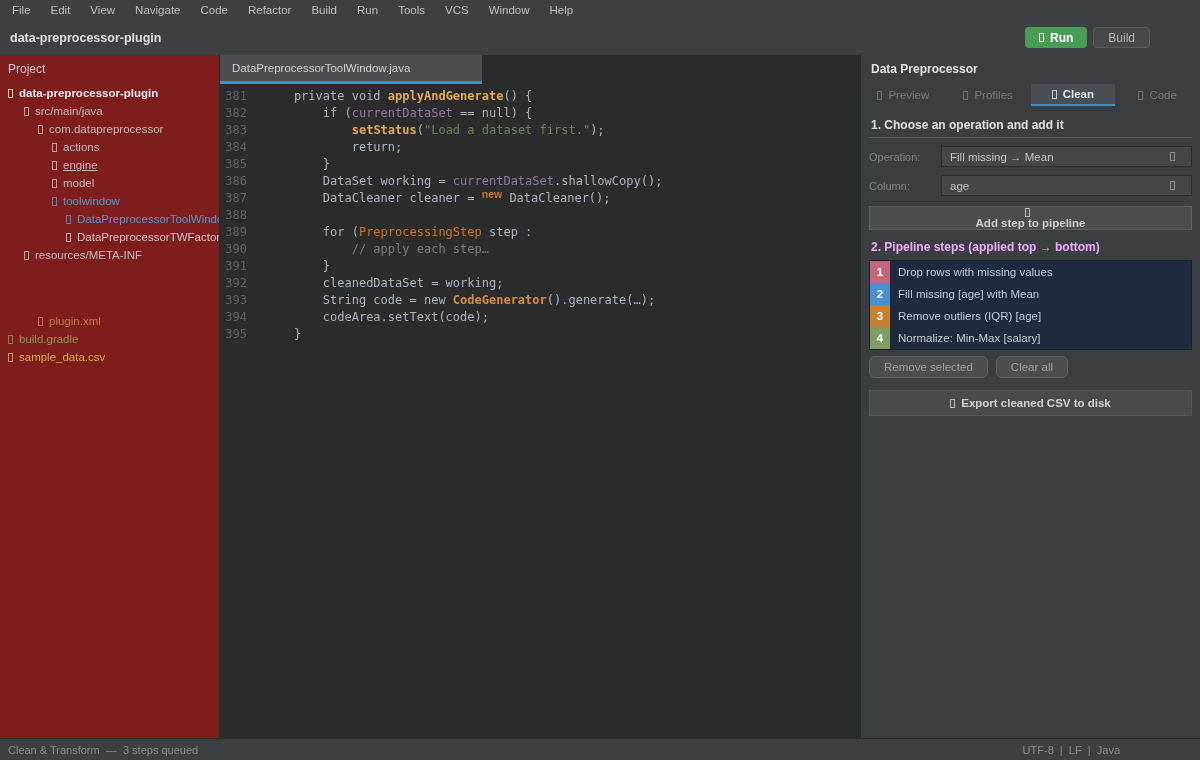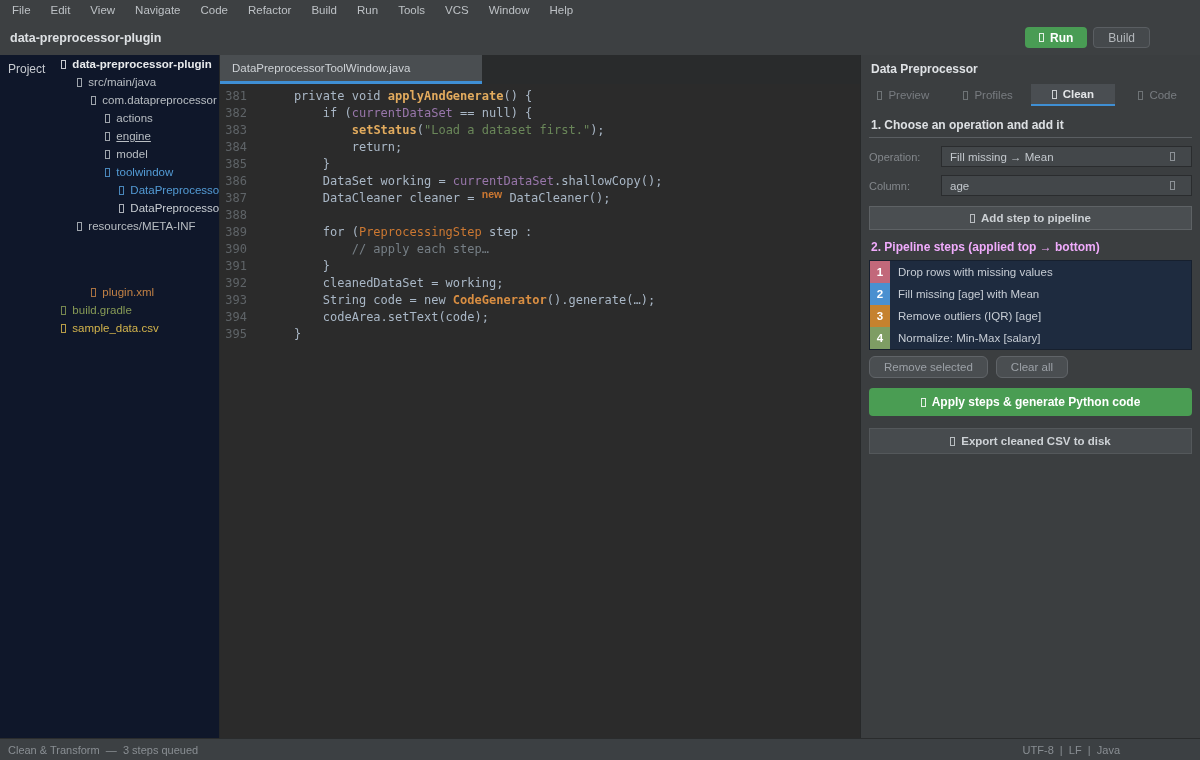--- a/index.html
+++ b/index.html
@@ -18,22 +18,22 @@
   .btn { display:flex; align-items:center; justify-content:center; font-size:12px;
          border-radius:4px; padding:3px 14px; height:21px; cursor:default; }
   .btn-run { background:#499c54; color:#ffffff; font-weight:bold; }
   .btn-build { background:#45494c; border:1px solid #5a5e62; color:#b4b8bc; }
   
   .tofu { display:inline-block; width:5px; height:9px; border:1px solid currentColor;
           margin-right:6px; opacity:.85; flex:none; }
   
   .main { position:absolute; top:55px; left:0; right:0; bottom:22px; display:flex; }
   
-  .project-panel { width:220px; flex:none; background:#0f172a; border-right:1px solid #262829;
-                   display:flex; flex-direction:row; overflow:hidden; }
+  .project-panel { width:220px; flex:none; background:#7f1d1d; border-right:1px solid #262829;
+                   display:flex; flex-direction:column; overflow:hidden; }
   .panel-header { height:29px; line-height:29px; padding:0 8px; font-size:12px; color:#c7cbd0; flex:none; }
   .tree { flex:1; overflow:hidden; }
   .tree-row { display:flex; align-items:center; height:18px; font-size:11.5px;
               white-space:nowrap; overflow:hidden; cursor:default; }
   .t-root   { color:#e8eaec; font-weight:bold; }
   .t-dir    { color:#b9bec3; }
   .t-blue   { color:#539bd5; }
   .t-file   { color:#c8cdd2; }
   .t-xml    { color:#c28145; }
   .t-gradle { color:#879a56; }
@@ -70,21 +70,21 @@
   .section-title { font-size:12px; font-weight:bold; color:#dde0e3;
                    padding:4px 2px 5px 2px; border-bottom:1px solid #5a5e62; }
   .form-row { display:flex; align-items:center; margin-top:8px; }
   .form-label { width:72px; flex:none; color:#83878b; font-size:11px; }
   .combo { flex:1; height:21px; background:#43474a; border:1px solid #2a2c2e;
            display:flex; align-items:center; justify-content:space-between;
            padding:0 16px 0 8px; color:#c3c8cd; cursor:default; }
   .combo .tofu { margin-right:0; color:#9aa0a5; }
   .wide-btn { display:flex; align-items:center; justify-content:center; height:24px;
               margin-top:10px; background:#4a4e51; border:1px solid #5e6265;
-              color:#ccd0d4; font-weight:bold; font-size:11.5px; cursor:default; }
+              color:#ccd0d4; font-weight:bold; font-size:11.5px; cursor:default;flex-direction:column; }
   .section2-title { font-size:12px; font-weight:bold; color:#f0abfc; margin:10px 0 6px 2px; }
   .pipeline-list { background:#1e2b3f; border:1px solid #17202e; }
   .step-row { display:flex; align-items:stretch; height:22px; cursor:default; }
   .step-badge { width:20px; flex:none; display:flex; align-items:center; justify-content:center;
                 color:#ffffff; font-weight:bold; font-size:11.5px; }
   .step-label { display:flex; align-items:center; padding-left:8px; color:#c6ccd4; font-size:11.5px; }
   .small-btn-row { display:flex; gap:8px; margin-top:6px; }
   .small-btn { height:22px; border-radius:6px; background:#4a4e51; border:1px solid #606468;
                color:#9ca1a7; font-size:11.5px; display:flex; align-items:center;
                padding:0 14px; cursor:default; }
@@ -288,24 +288,20 @@
 
         <div class="small-btn-row">
           <div class="small-btn">
             <span>Remove selected</span>
           </div>
           <div class="small-btn">
             <span>Clear all</span>
           </div>
         </div>
 
-        <div class="apply-btn">
-          <span class="tofu"></span>
-          <span>Apply steps &amp; generate Python code</span>
-        </div>
 
         <div class="export-btn">
           <span class="tofu"></span>
           <span>Export cleaned CSV to disk</span>
         </div>
 
       </div>
     </div>
 
   </div>

